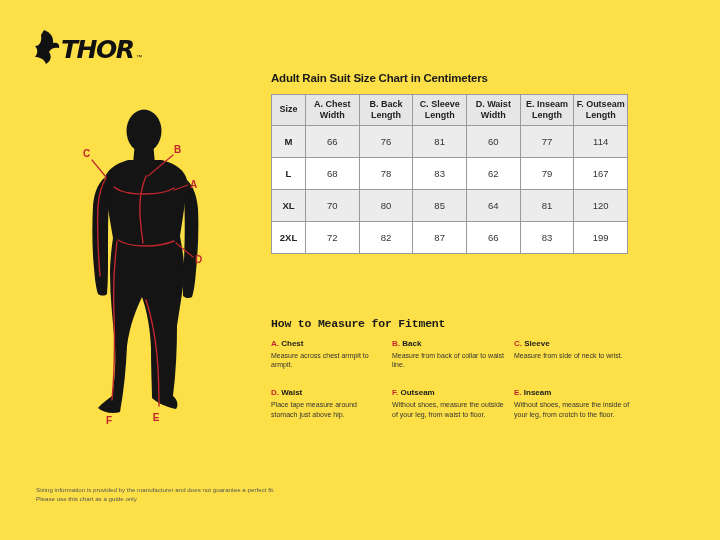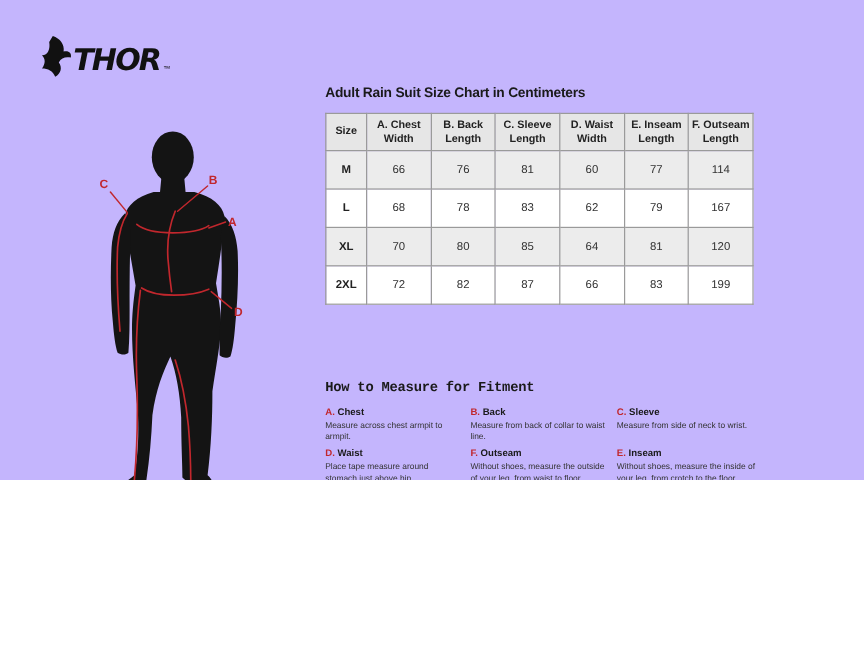--- a/index.html
+++ b/index.html
@@ -1,17 +1,17 @@
 <!DOCTYPE html>
 <html style="--accent: #c1272d;"><head>
 <meta charset="utf-8">
 <style>
   html,body{margin:0;padding:0;background:#fff;}
   body{width:720px;height:540px;font-family:"Liberation Sans",sans-serif;-webkit-font-smoothing:antialiased;}
-  .canvas{position:relative;width:720px;height:400px;background:#c4b5fd;overflow:hidden;}
+  .canvas{position:relative;width:720px;height:540px;background:#fde047;overflow:hidden;}
 
   
   .logo{position:absolute;left:28px;top:28px;width:120px;height:40px;}
 
   
   .figure{position:absolute;left:40px;top:100px;width:200px;height:345px;}
   .figure text{font-family:"Liberation Sans",sans-serif;font-weight:bold;font-size:10px;}
 
   
   .right-col{position:absolute;left:271px;top:72px;width:357px;}
@@ -19,21 +19,21 @@
   table.size-table{width:357px;border-collapse:collapse;table-layout:fixed;}
   .size-table th,.size-table td{border:1px solid #9a9a9a;text-align:center;vertical-align:middle;}
   .size-table th{background:#e6e6e6;font-size:9px;font-weight:bold;color:#222;height:26px;line-height:1.25;padding:2px 1px;}
   .size-table td{font-size:9.5px;color:#333;height:29px;background:#fff;}
   .size-table tbody tr:nth-child(odd) td{background:#ececec;}
   .size-table td.size{font-weight:bold;color:#222;}
 
   
   .measure{position:absolute;left:271px;top:317px;width:362px;}
   .measure-title{font-size:11.5px;font-weight:bold;color:#1a1a1a;margin:0 0 9px 0;letter-spacing:-0.2px;font-family:Liberation Mono, monospace;}
-  .measure-grid{display:grid;grid-template-columns:121px 122px 119px;row-gap:4px;}
+  .measure-grid{display:grid;grid-template-columns:121px 122px 119px;row-gap:19px;}
   .m-label{font-size:8px;font-weight:bold;color:#1a1a1a;margin-bottom:3px;}
   .m-letter{color:var(--accent,#c1272d);}
   .m-desc{font-size:7px;color:#333;line-height:1.32;max-width:116px;}
   .m-desc.narrow{max-width:96px;}
 
   
   .footer{position:absolute;left:36px;top:486px;font-size:6.2px;color:#555;line-height:1.45;}
 </style>
 </head>
 <body>

